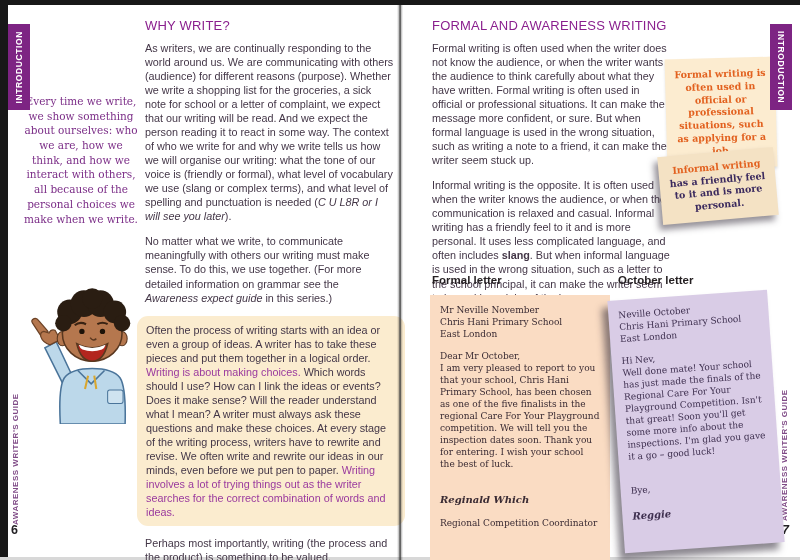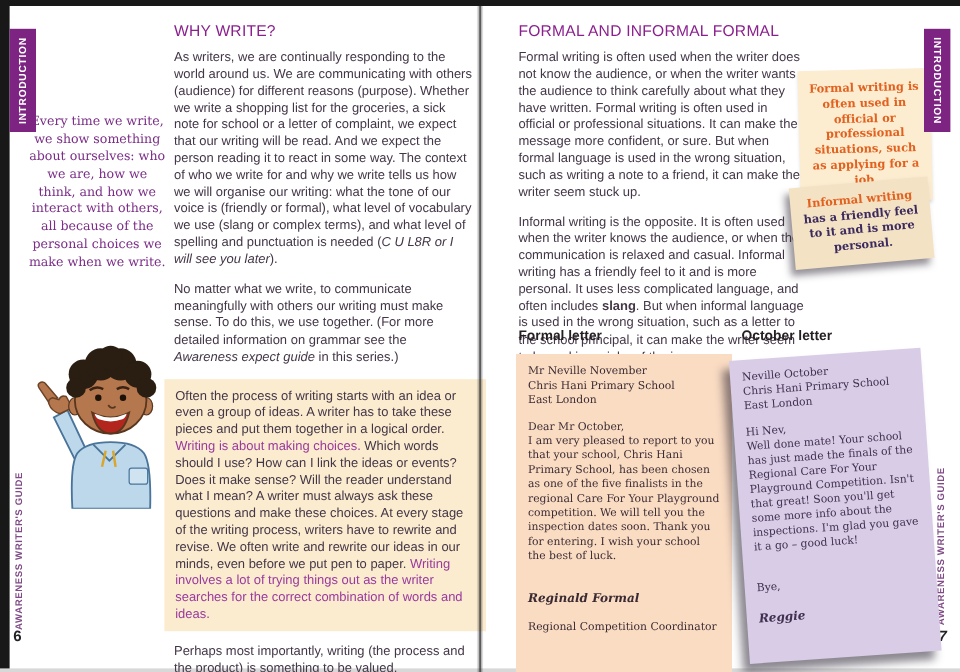--- a/index.html
+++ b/index.html
@@ -40,21 +40,21 @@
   
   .col{position:absolute;top:18px;}
   .col-left{left:145px;width:250px;}
   .col-right{left:432px;width:238px;}
   h1{font-size:13px;font-weight:normal;color:#8a1f8e;margin:0 0 8px;letter-spacing:.2px;font-family:"Liberation Sans",sans-serif;}
   .col p{margin:0 0 11px;font-size:10.8px;line-height:1.3;color:#433647;}
   .rt-u{}
   .rt-i{font-style:italic;}
   .rt-b{font-weight:bold;}
   .rt-p{color:#9a3a9e;}
-  .highlight{background:#fbeccf;margin:0 -10px 10px -8px;padding:7px 9px;}
+  .highlight{background:#fbeccf;margin:0 -10px 10px -8px;padding:7px 9px;border-radius:11px;}
   .highlight p{margin:0;}
   .citation{font-size:7.5px;color:#6d6070;margin-top:-5px;}
 
   
   .letters{position:absolute;left:430px;top:274px;width:352px;display:flex;gap:6px;z-index:3;}
   .letter-col{flex:none;}
   .letter-col.fcol{width:180px;}
   .letter-col.icol{width:160px;}
   .letterhead{font-size:11.5px;font-weight:bold;color:#241f21;margin:0 0 9px 2px;}
   .letter{font-family:"DejaVu Serif",serif;font-size:9px;line-height:1.33;padding:10px 10px 8px;}
@@ -129,37 +129,37 @@
     <h1>WHY WRITE?</h1>
     <p><span>As writers, we are continually responding to the world around us. We are communicating with others (audience) for different reasons (</span><span class="rt-u">purpose</span><span>). Whether we write a shopping list for the groceries, a sick note for school or a letter of complaint, we expect that our writing will be read. And we expect the person reading it to react in some way. The </span><span class="rt-u">context</span><span> of who we write for and why we write tells us how we will organise our writing: what the </span><span class="rt-u">tone</span><span> of our voice is (friendly or formal), what level of </span><span class="rt-u">vocabulary</span><span> we use (slang or complex terms), and what level of spelling and punctuation is needed (</span><span class="rt-i">C U L8R or I will see you later</span><span>).</span></p>
     <p><span>No matter what we write, to communicate meaningfully with others our writing must make sense. To do this, we use together. (For more detailed information on grammar see the </span><span class="rt-i">Awareness expect guide</span><span> in this series.)</span></p>
     <div class="highlight">
       <p><span>Often the process of writing starts with an idea or even a group of ideas. A writer has to take these pieces and put them together in a logical order. </span><span class="rt-p">Writing is about making choices.</span><span> Which words should I use? How can I link the ideas or events? Does it make sense? Will the reader understand what I mean? A writer must always ask these </span><span class="rt-u">questions</span><span> and make these choices. At every stage of the writing process, writers have to rewrite and revise. We often write and rewrite our ideas in our minds, even before we put pen to paper. </span><span class="rt-p">Writing involves a lot of trying things out as the writer searches for the correct combination of words and ideas.</span></p>
     </div>
     <p>Perhaps most importantly, writing (the process and the product) is something to be valued.</p>
   </div>
 
   <div class="col col-right">
-    <h1>FORMAL AND INFORMAL FORMAL</h1>
+    <h1>FORMAL AND AWARENESS WRITING</h1>
     <p>Formal writing is often used when the writer does not know the audience, or when the writer wants the audience to think carefully about what they have written. Formal writing is often used in official or professional situations. It can make the message more confident, or sure. But when formal language is used in the wrong situation, such as writing a note to a friend, it can make the writer seem stuck up.</p>
     <p><span>Informal writing is the opposite. It is often used when the writer knows the audience, or when the communication is relaxed and </span><span class="rt-u">casual</span><span>. Informal writing has a friendly feel to it and is more personal. It uses less complicated language, and often includes </span><span class="rt-b">slang</span><span>. But when informal language is used in the wrong situation, such as a letter to the school principal, it can make the writer seem to be making a joke of the issue.</span></p>
     <div class="citation">(Adapted from Martin 2007, page 171)</div>
   </div>
 
   <div class="letters">
     <div class="letter-col fcol">
       <div class="letterhead">Formal letter</div>
       <div class="letter formal">
         <p class="pre">Mr Neville November
 Chris Hani Primary School
 East London</p>
         <p class="pre">Dear Mr October,
 I am very pleased to report to you that your school, Chris Hani Primary School, has been chosen as one of the five finalists in the regional Care For Your Playground competition. We will tell you the inspection dates soon. Thank you for entering. I wish your school the best of luck.</p>
         <p class="pre">
-          <span class="line sig">Reginald Formal</span>
+          <span class="line sig">Reginald Which</span>
           <span class="line">Regional Competition Coordinator</span>
         </p>
       </div>
     </div>
     <div class="letter-col icol">
       <div class="letterhead">October letter</div>
       <div class="letter informal">
         <p class="pre">Neville October
 Chris Hani Primary School
 East London</p>

